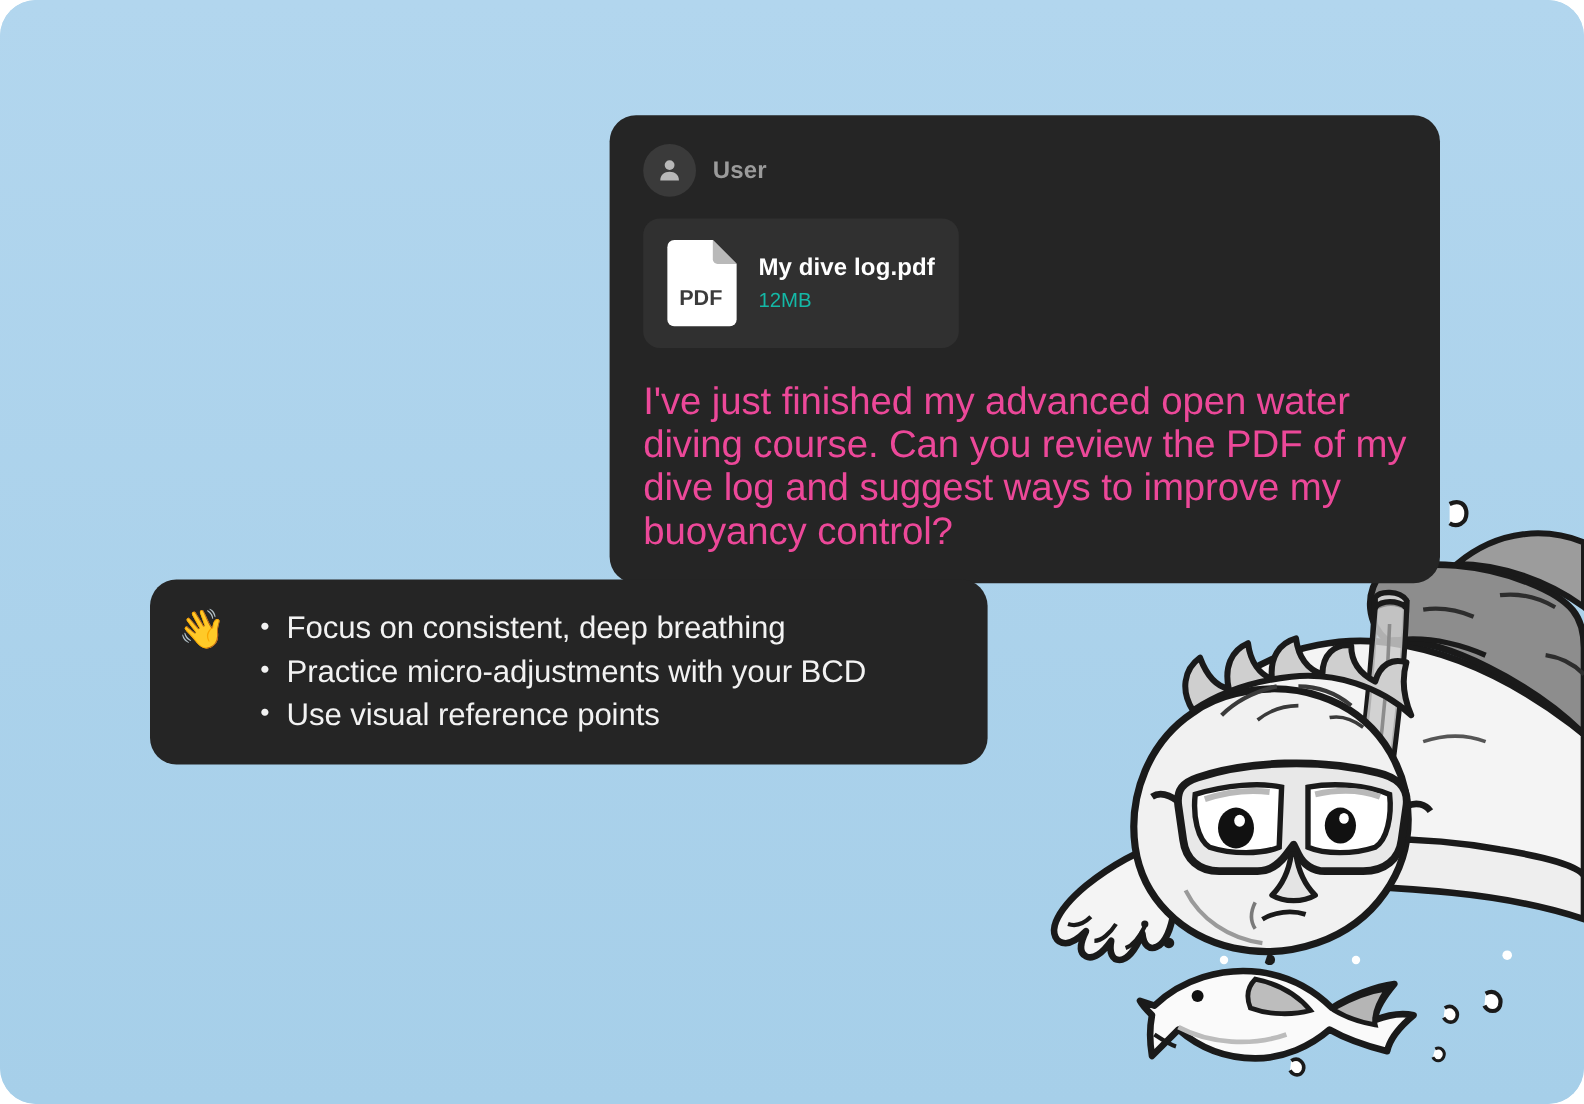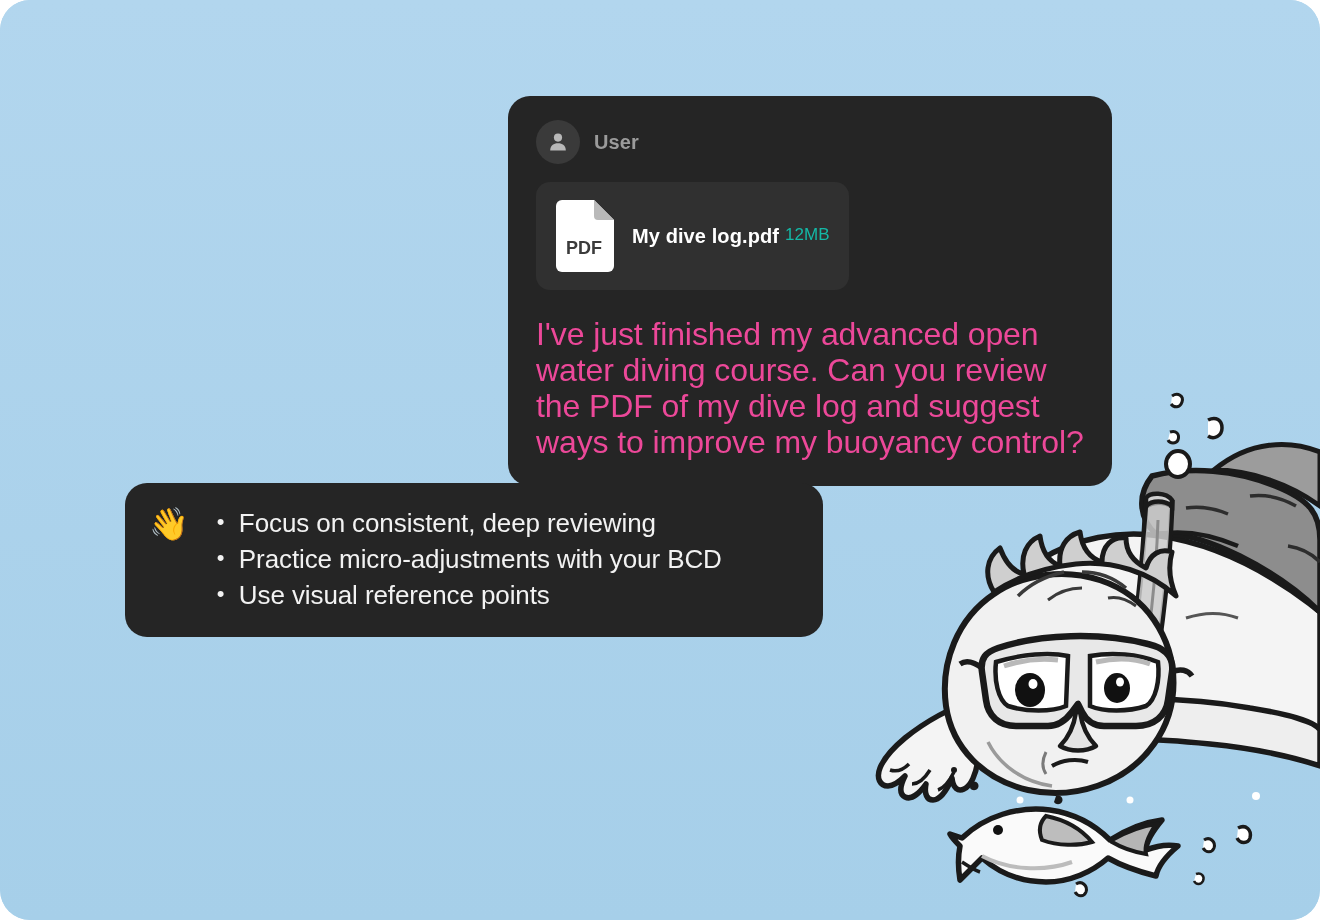--- a/index.html
+++ b/index.html
@@ -32,21 +32,21 @@
   
   .bubble {
     position: absolute;
     background: #252525;
     border-radius: 22px;
     box-sizing: border-box;
   }
   #user-bubble {
     left: 508px;
     top: 96px;
-    width: 604px;
+    width: 692px;
     padding: 24px 28px 26px 28px;
   }
   #assistant-bubble {
     left: 125px;
     top: 483px;
     width: 698px;
     padding: 22px 26px 24px 24px;
   }
 
   
@@ -85,21 +85,21 @@
     margin-bottom: 26px;
   }
   .pdf-icon {
     width: 58px;
     height: 72px;
     flex: 0 0 auto;
     position: relative;
     text-align: right;
   }
   .pdf-icon svg { display: block; }
-  .attachment-meta { display: flex; flex-direction: row; gap: 6px; }
+  .attachment-meta { display: flex; flex-direction: column; gap: 6px; }
   .file-name {
     color: #ffffff;
     font-size: 20px;
     font-weight: bold;
     letter-spacing: 0.1px;
   }
   .file-size {
     color: #14b8a6;
     font-size: 17px;
   }
@@ -315,21 +315,21 @@
     </div>
 
     <div class="msg-text">I've just finished my advanced open water diving course. Can you review the PDF of my dive log and suggest ways to improve my buoyancy control?</div>
   </div>
 
   <div class="bubble" id="assistant-bubble">
     <div class="assistant-body">
       <span class="wave-emoji">👋</span>
       <div class="assistant-text-col">
         <ul class="suggestions">
-          <li>Focus on consistent, deep reviewing</li>
+          <li>Focus on consistent, deep breathing</li>
           <li>Practice micro-adjustments with your BCD</li>
           <li>Use visual reference points</li>
         </ul>
       </div>
     </div>
   </div>
 
 </div>
 
 </body></html>

